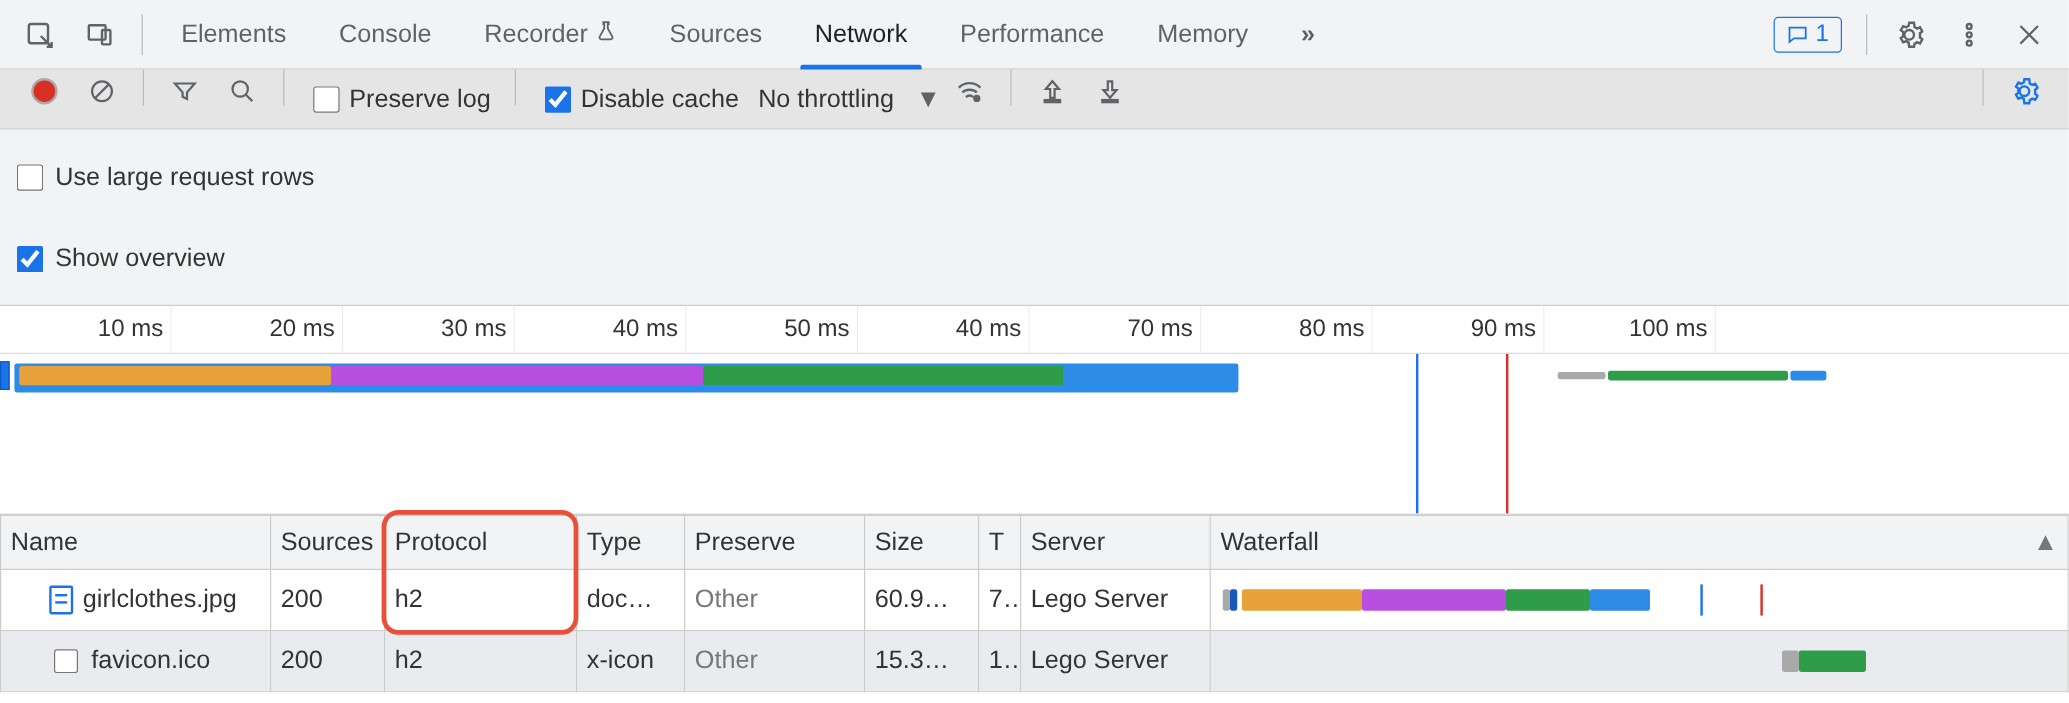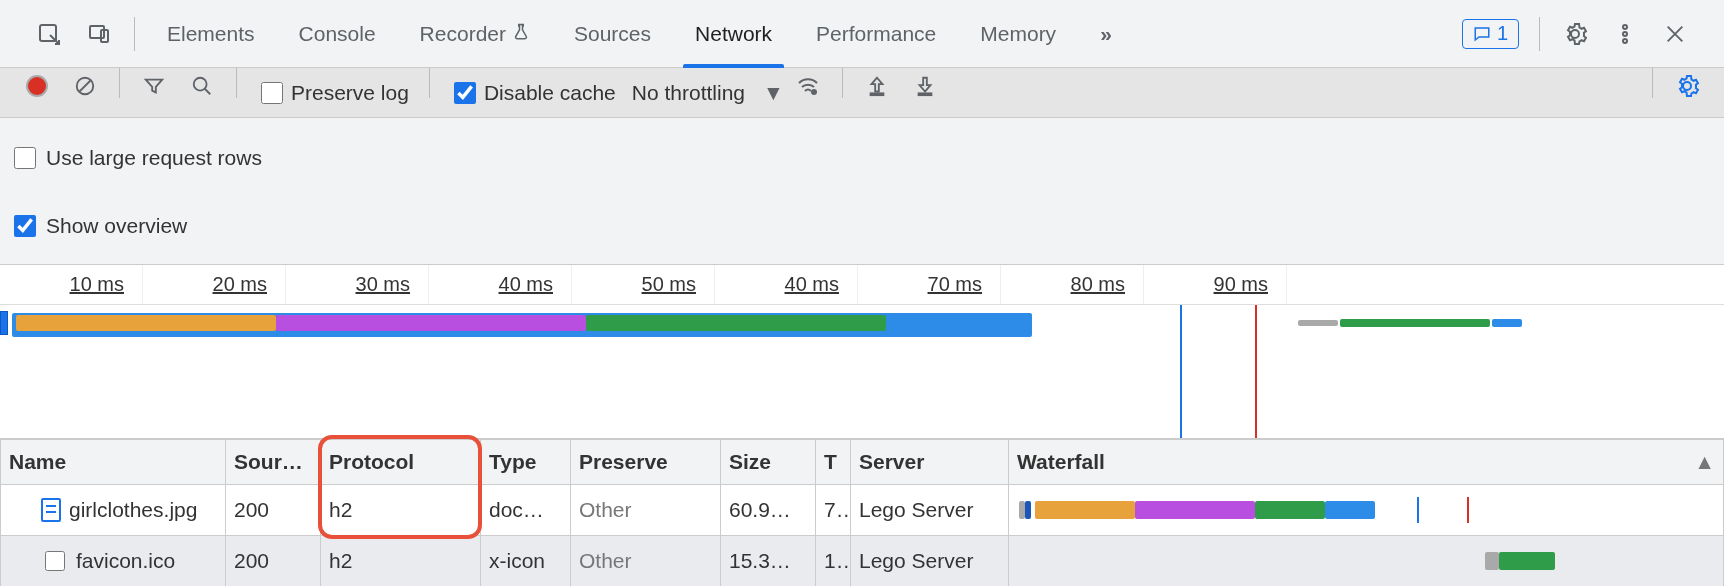--- a/index.html
+++ b/index.html
@@ -9,24 +9,24 @@
     font-family: "Helvetica Neue", Arial, sans-serif;
     font-size: 21px;
     color: #333;
     background: #fff;
     width: 1724px;
   }
   
   .top-tabs {
     display: flex;
     align-items: center;
-    height: 68px;
+    height: 58px;
     border-bottom: 1px solid #ccc;
     background: #f1f3f4;
-    padding: 0 24px;
+    padding: 0 8px;
   }
   .top-tabs .icon-btn {
     width: 42px; height: 42px;
     display: flex; align-items: center; justify-content: center;
     color: #5f6368;
     margin: 0 4px;
     border-radius: 4px;
   }
   .top-tabs .divider {
     width: 1px; height: 34px; background: #bbb; margin: 0 10px;
@@ -113,21 +113,21 @@
     display: flex;
     height: 40px;
     border-bottom: 1px solid #ddd;
     font-size: 20px; color: #333;
   }
   .tick {
     flex: 0 0 143px;
     border-right: 1px solid #eee;
     position: relative;
   }
-  .tick span { position: absolute; top: 8px; right: 18px; text-decoration: underline; }
+  .tick span { position: absolute; top: 8px; right: 6px; }
   .bars {
     position: absolute; top: 50px; left: 0;
     height: 24px; width: 100%;
   }
   .bar { position: absolute; top: 0; height: 16px; border-radius: 2px; }
   .edge-blue { position: absolute; left: 0; top: 46px; width: 8px; height: 24px; background: #1a73e8; border: 1px solid #0b57c5; }
   .vline { position: absolute; top: 40px; bottom: 0; width: 2px; }
   .vline.blue { background: #1a73e8; }
   .vline.red { background: #d93025; }
 
@@ -137,21 +137,21 @@
     border: 1px solid #ccc;
     padding: 10px 8px;
     text-align: left;
     font-weight: 400;
     overflow: hidden;
     text-overflow: ellipsis;
     white-space: nowrap;
     font-size: 21px;
     color: #333;
   }
-  .net-table th { background: #f1f3f4; color: #333; font-weight: 700; }
+  .net-table th { background: #f1f3f4; color: #333; font-weight: 400; }
   .net-table tr:nth-child(even of .data-row) td { background: #e9ebef; }
   .net-table .name-cell { display: flex; align-items: center; gap: 8px; padding-left: 32px; }
   .file-chk { width: 20px; height: 20px; }
   .doc-icon { width: 20px; height: 24px; border: 2px solid #1a73e8; border-radius: 2px; position: relative; }
   .doc-icon::before, .doc-icon::after {
     content: ""; position: absolute; left: 3px; right: 3px; height: 2px; background: #1a73e8;
   }
   .doc-icon::before { top: 5px; }
   .doc-icon::after { top: 11px; }
   .highlight-box {
@@ -354,20 +354,23 @@
         <span>40 ms</span>
       </div>
     <div class="tick">
         <span>70 ms</span>
       </div>
     <div class="tick">
         <span>80 ms</span>
       </div>
     <div class="tick">
         <span>90 ms</span>
+      </div>
+    <div class="tick">
+        <span>100 ms</span>
       </div>
   </div>
   <div class="edge-blue"></div>
   <div class="bars">
     <div class="bar c-blue" style="left:12px;width:1020px;height:24px;top:-2px;"></div>
     <div class="bar c-orange" style="left:16px;width:260px;"></div>
     <div class="bar c-purple" style="left:276px;width:310px;"></div>
     <div class="bar c-green" style="left:586px;width:300px;"></div>
     <div class="bar c-blue" style="left:886px;width:144px;"></div>
     <div class="bar c-grey" style="left:1298px;width:40px;height:6px;top:5px;"></div>

